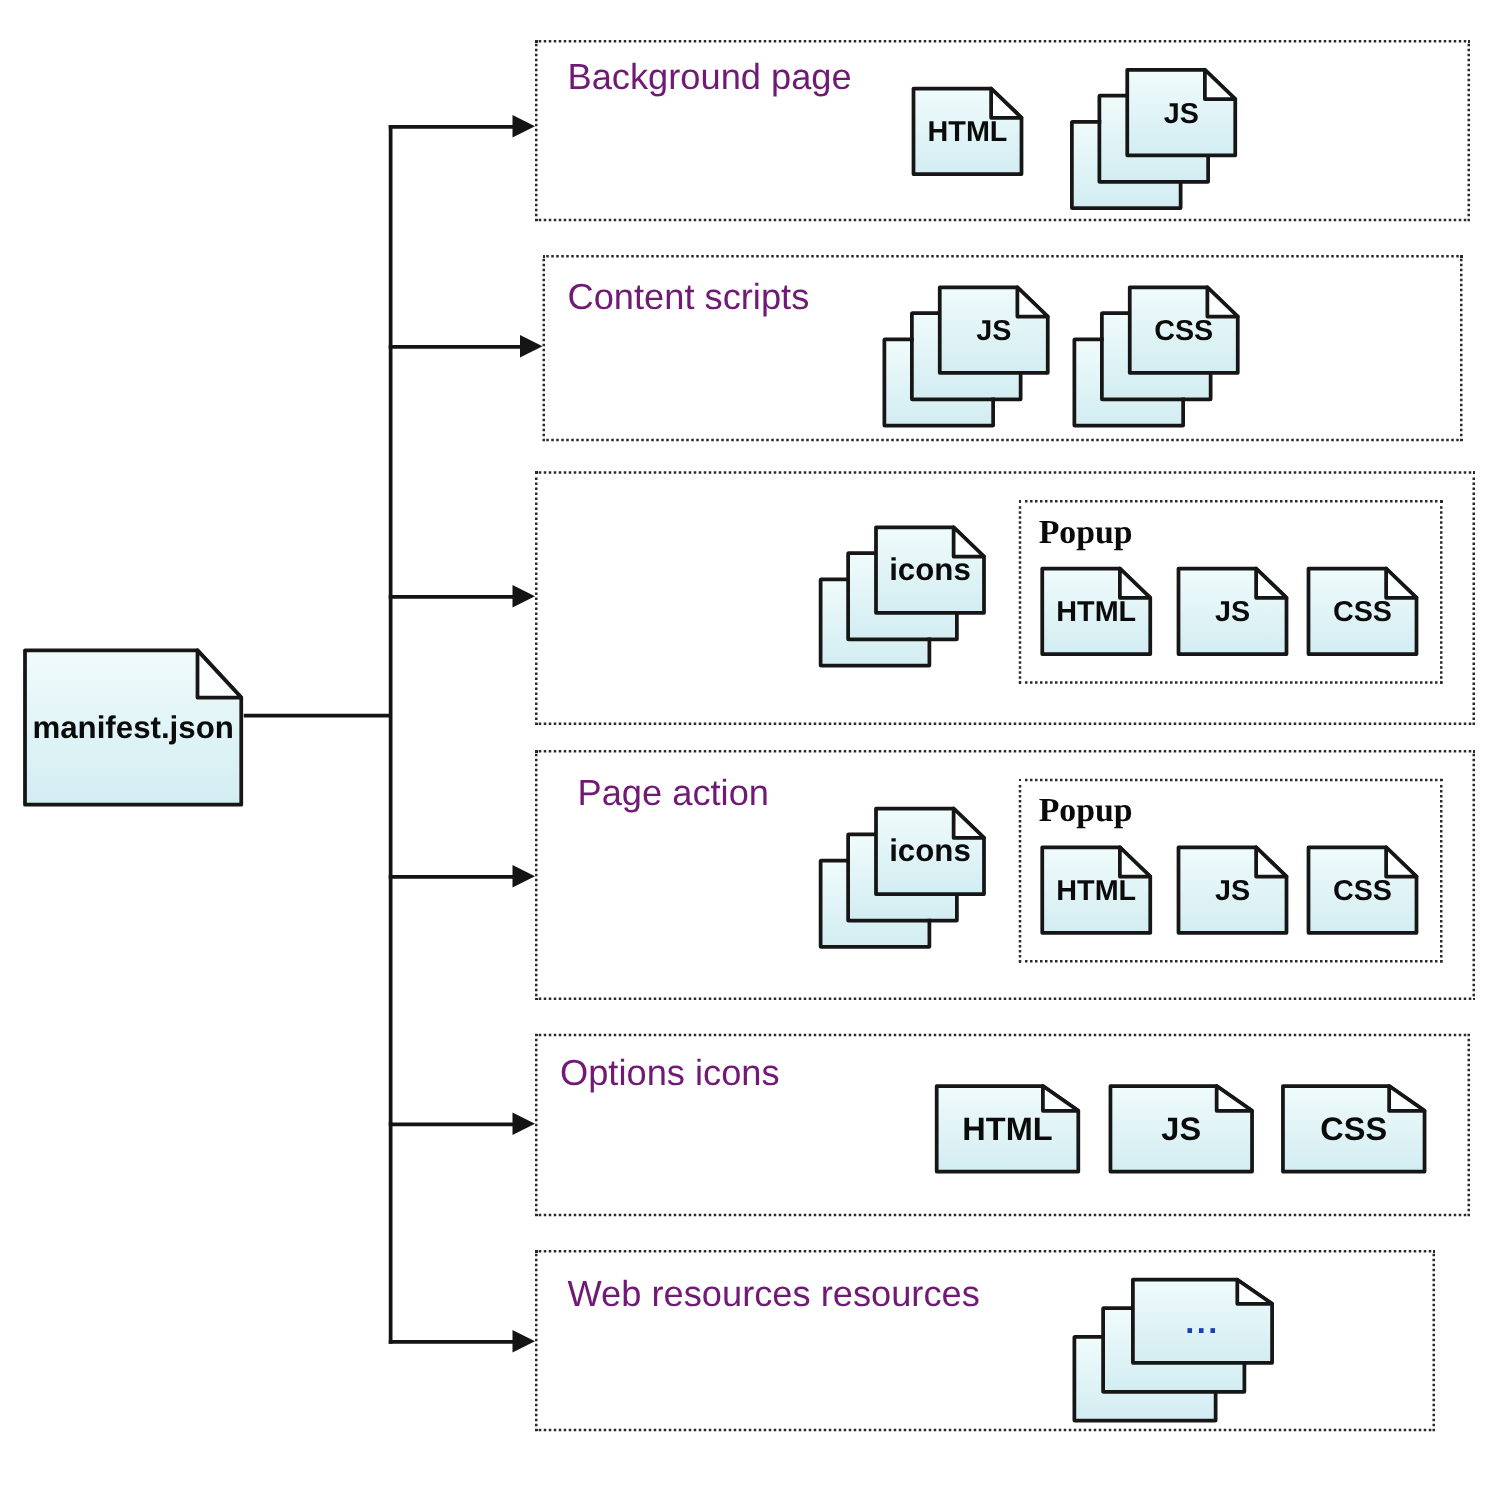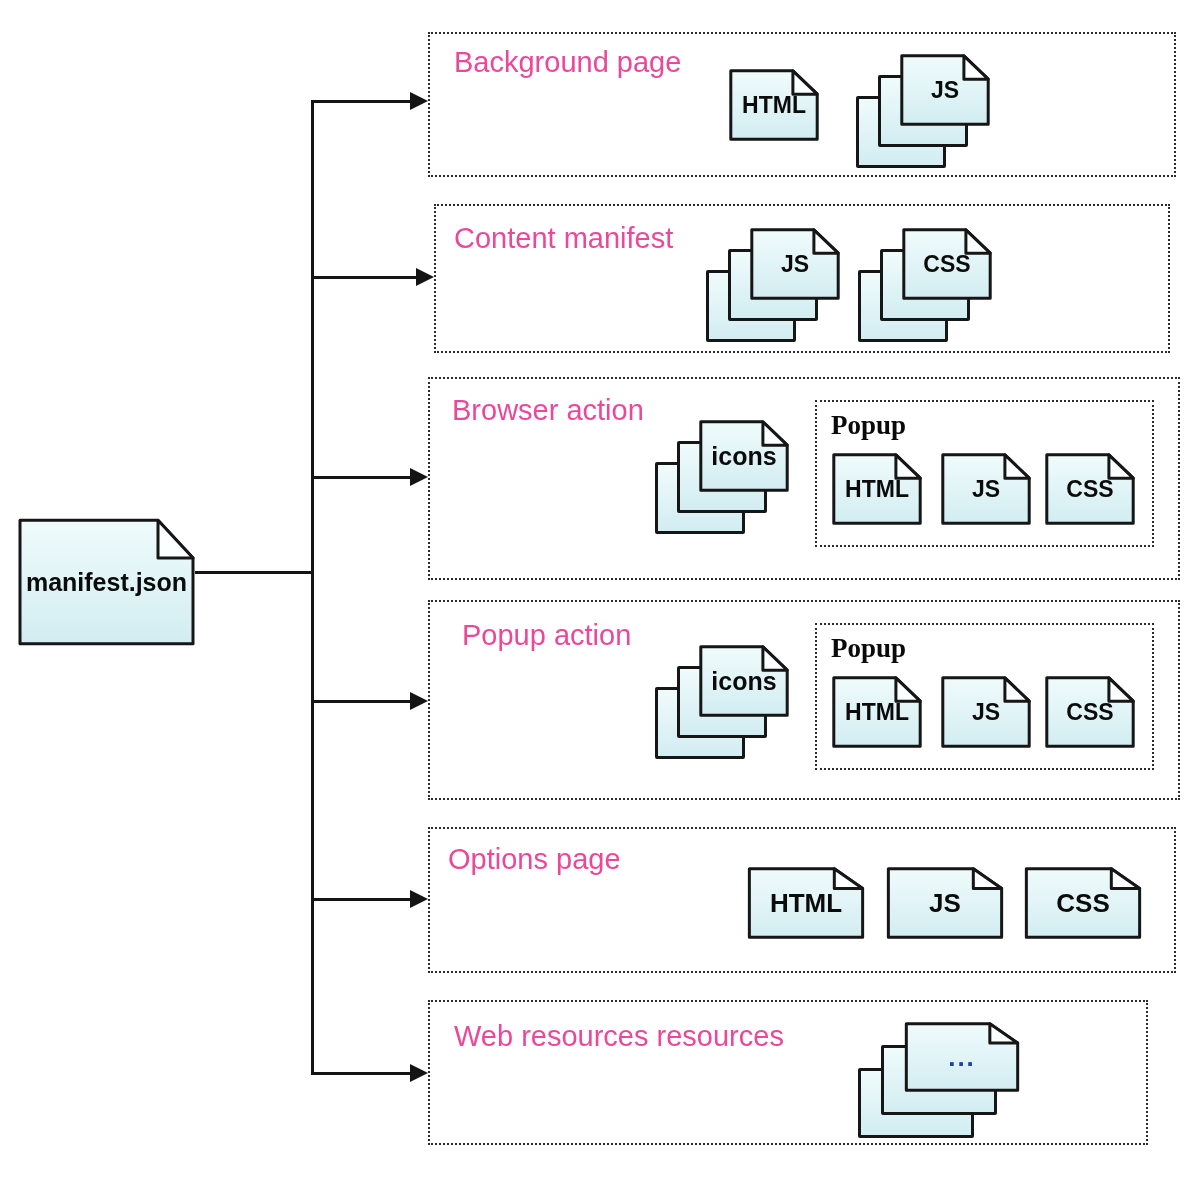--- a/index.html
+++ b/index.html
@@ -8,21 +8,21 @@
     font-family:"Liberation Sans",sans-serif;overflow:hidden;
   }
   
   .hline{position:absolute;height:3px;background:#141414;}
   .vline{position:absolute;width:3px;background:#141414;}
   .arrow{position:absolute;width:0;height:0;
     border-top:9px solid transparent;border-bottom:9px solid transparent;
     border-left:18px solid #141414;}
   
   .section{position:absolute;border:2px dotted #2a2a2a;box-sizing:border-box;}
-  .sec-title{position:absolute;font-size:29px;color:#ec4899;white-space:nowrap;}
+  .sec-title{position:absolute;font-size:29px;color:#701a75;white-space:nowrap;}
   
   .popup{position:absolute;border:2px dotted #2a2a2a;box-sizing:border-box;text-align:right;}
   .popup-title{position:absolute;left:14px;top:8px;
     font-family:"Liberation Serif",serif;font-weight:700;font-size:27px;color:#0a0a0a;}
   
   .doc{position:absolute;}
   .doc svg{position:absolute;left:0;top:0;width:100%;height:100%;overflow:visible;}
   .doc .body{fill:url(#docGrad);stroke:#161616;stroke-width:3;stroke-linejoin:round;vector-effect:non-scaling-stroke;}
   .doc .flap{fill:#fbffff;stroke:#161616;stroke-width:3;stroke-linejoin:round;vector-effect:non-scaling-stroke;}
   .doc-label{position:absolute;left:0;top:0;right:0;bottom:0;
@@ -96,21 +96,21 @@
         <svg viewBox="0 0 100 80" preserveAspectRatio="none">
           <path class="body" d="M2,2 L71,2 L98,28 L98,78 L2,78 Z"></path>
           <path class="flap" d="M71,2 L71,28 L98,28 Z"></path>
         </svg>
         <span class="doc-label">JS</span>
       </div>
     </div>
   </div>
 
   <div class="section" style="left:434px;top:204px;width:736px;height:149px">
-    <span class="sec-title" style="left:18px;top:16px">Content manifest</span>
+    <span class="sec-title" style="left:18px;top:16px">Content scripts</span>
     <div class="stack" style="left:270px;top:22px;width:134px;height:114px">
       <div class="sheet" style="left:0;top:42px;width:90px;height:72px"></div>
       <div class="sheet" style="left:22px;top:21px;width:90px;height:72px"></div>
       <div class="doc" style="left:44px;top:0;width:90px;height:72px">
         <svg viewBox="0 0 100 80" preserveAspectRatio="none">
           <path class="body" d="M2,2 L71,2 L98,28 L98,78 L2,78 Z"></path>
           <path class="flap" d="M71,2 L71,28 L98,28 Z"></path>
         </svg>
         <span class="doc-label">JS</span>
       </div>
@@ -122,21 +122,20 @@
         <svg viewBox="0 0 100 80" preserveAspectRatio="none">
           <path class="body" d="M2,2 L71,2 L98,28 L98,78 L2,78 Z"></path>
           <path class="flap" d="M71,2 L71,28 L98,28 Z"></path>
         </svg>
         <span class="doc-label">CSS</span>
       </div>
     </div>
   </div>
 
   <div class="section" style="left:428px;top:377px;width:752px;height:203px">
-    <span class="sec-title" style="left:22px;top:15px">Browser action</span>
     <div class="stack" style="left:225px;top:41px;width:134px;height:114px">
       <div class="sheet" style="left:0;top:42px;width:90px;height:72px"></div>
       <div class="sheet" style="left:22px;top:21px;width:90px;height:72px"></div>
       <div class="doc" style="left:44px;top:0;width:90px;height:72px">
         <svg viewBox="0 0 100 80" preserveAspectRatio="none">
           <path class="body" d="M2,2 L71,2 L98,28 L98,78 L2,78 Z"></path>
           <path class="flap" d="M71,2 L71,28 L98,28 Z"></path>
         </svg>
         <span class="doc-label lg">icons</span>
       </div>
@@ -161,21 +160,21 @@
         <svg viewBox="0 0 100 80" preserveAspectRatio="none">
           <path class="body" d="M2,2 L71,2 L98,28 L98,78 L2,78 Z"></path>
           <path class="flap" d="M71,2 L71,28 L98,28 Z"></path>
         </svg>
         <span class="doc-label">CSS</span>
       </div>
     </div>
   </div>
 
   <div class="section" style="left:428px;top:600px;width:752px;height:200px">
-    <span class="sec-title" style="left:32px;top:17px">Popup action</span>
+    <span class="sec-title" style="left:32px;top:17px">Page action</span>
     <div class="stack" style="left:225px;top:43px;width:134px;height:114px">
       <div class="sheet" style="left:0;top:42px;width:90px;height:72px"></div>
       <div class="sheet" style="left:22px;top:21px;width:90px;height:72px"></div>
       <div class="doc" style="left:44px;top:0;width:90px;height:72px">
         <svg viewBox="0 0 100 80" preserveAspectRatio="none">
           <path class="body" d="M2,2 L71,2 L98,28 L98,78 L2,78 Z"></path>
           <path class="flap" d="M71,2 L71,28 L98,28 Z"></path>
         </svg>
         <span class="doc-label lg">icons</span>
       </div>
@@ -200,21 +199,21 @@
         <svg viewBox="0 0 100 80" preserveAspectRatio="none">
           <path class="body" d="M2,2 L71,2 L98,28 L98,78 L2,78 Z"></path>
           <path class="flap" d="M71,2 L71,28 L98,28 Z"></path>
         </svg>
         <span class="doc-label">CSS</span>
       </div>
     </div>
   </div>
 
   <div class="section" style="left:428px;top:827px;width:748px;height:146px">
-    <span class="sec-title" style="left:18px;top:14px">Options page</span>
+    <span class="sec-title" style="left:18px;top:14px">Options icons</span>
     <div class="doc" style="left:317px;top:38px;width:118px;height:72px">
       <svg viewBox="0 0 100 80" preserveAspectRatio="none">
         <path class="body" d="M2,2 L74,2 L98,24 L98,78 L2,78 Z"></path>
         <path class="flap" d="M74,2 L74,24 L98,24 Z"></path>
       </svg>
       <span class="doc-label xl">HTML</span>
     </div>
     <div class="doc" style="left:456px;top:38px;width:118px;height:72px">
       <svg viewBox="0 0 100 80" preserveAspectRatio="none">
         <path class="body" d="M2,2 L74,2 L98,24 L98,78 L2,78 Z"></path>

